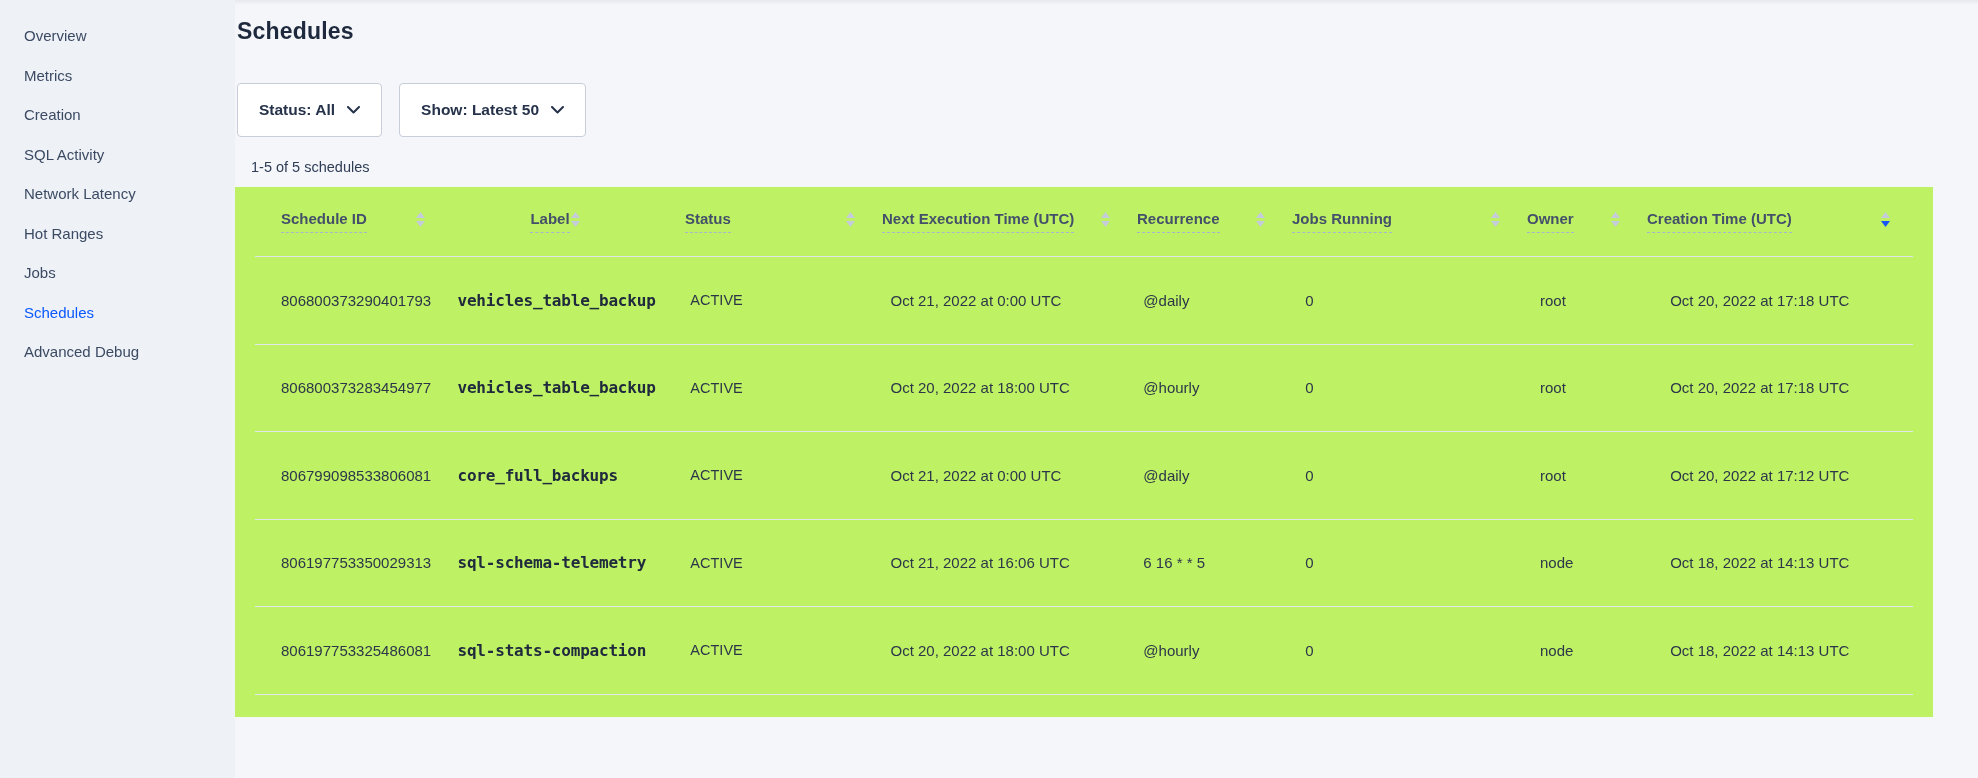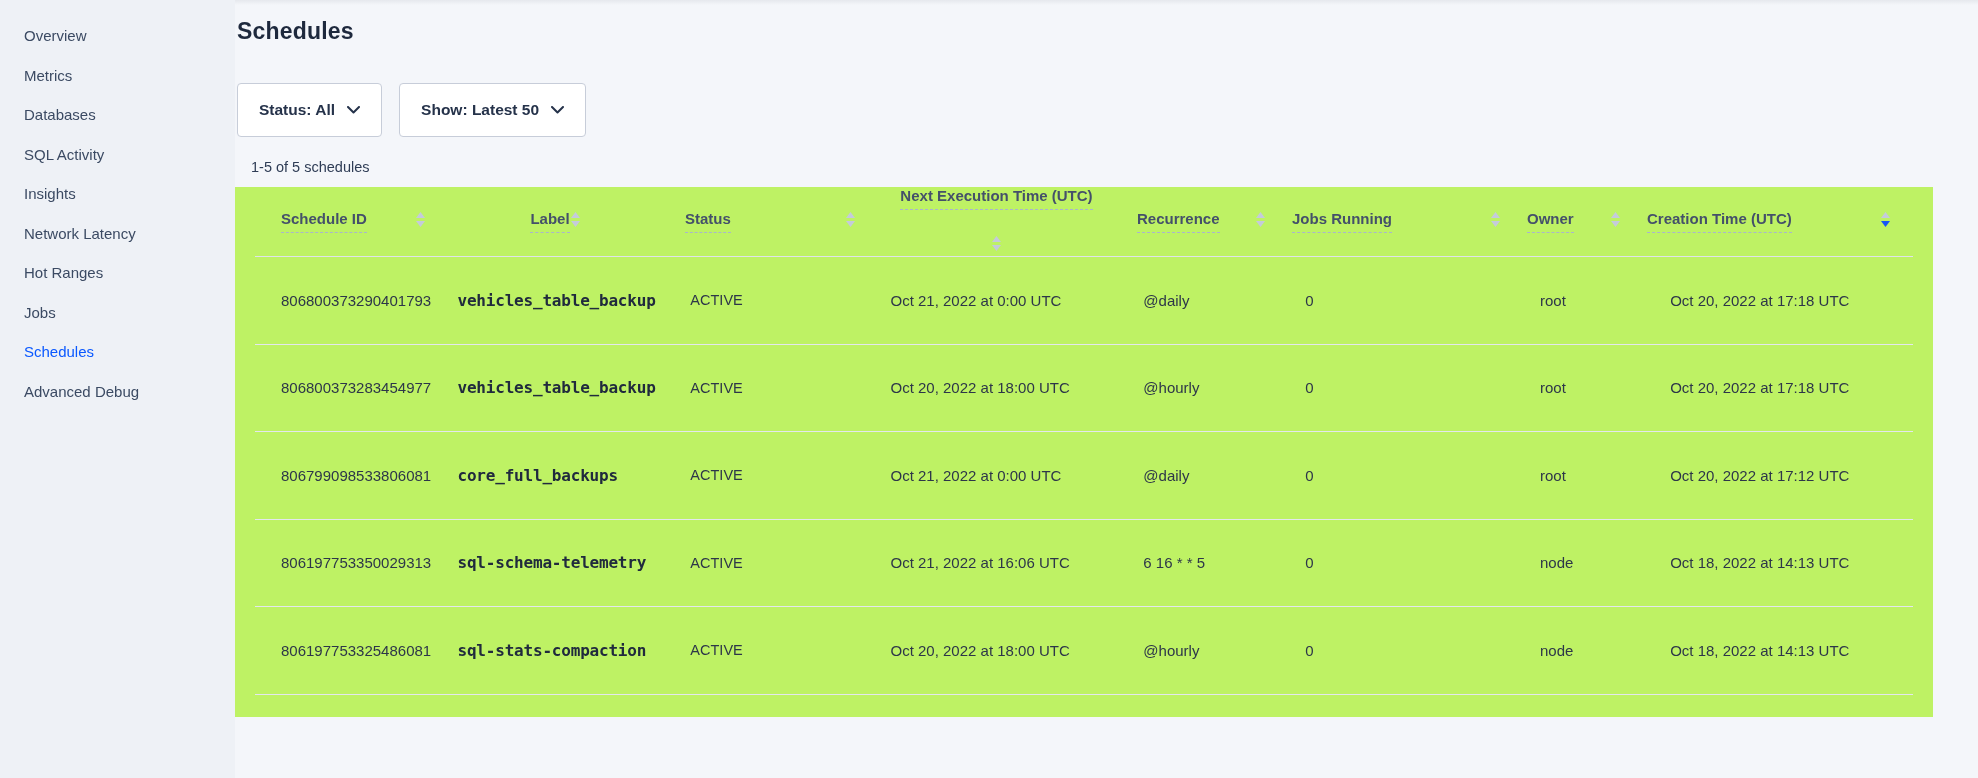--- a/index.html
+++ b/index.html
@@ -61,21 +61,21 @@
     border-bottom:1px dashed #a9b5cc; padding-bottom:5px; white-space:nowrap;
   }
   .sorter { flex:none; cursor:pointer; }
   .sorter polygon { fill:#c4cbda; }
   .sorter polygon.active { fill:#1657f6; }
 
   .cell { padding-right:12px; white-space:nowrap; overflow:hidden; }
   .c1 { width:197px; padding-left:26px; }
   .c2 { width:233px;justify-content:center; }
   .c3 { width:197px; }
-  .c4 { width:255px;flex-direction:column; }
+  .c4 { width:255px; }
   .c5 { width:155px; }
   .c6 { width:235px; }
   .c7 { width:120px; }
   .c8 { width:266px; }
   .hcell.c8 { padding-right:22px; }
   .mono {
     font-family:"DejaVu Sans Mono","Liberation Mono",monospace;
     font-weight:bold; font-size:16px; color:#202a3d; letter-spacing:-0.2px;
   }
   .status { font-size:14.5px; }
@@ -88,30 +88,27 @@
 <nav class="sidebar">
   <div class="sidebar-item">
     <span>Overview</span>
   </div>
 
   <div class="sidebar-item">
     <span>Metrics</span>
   </div>
 
   <div class="sidebar-item">
-    <span>Databases</span>
+    <span>Creation</span>
   </div>
 
   <div class="sidebar-item">
     <span>SQL Activity</span>
   </div>
 
-  <div class="sidebar-item">
-    <span>Insights</span>
-  </div>
 
   <div class="sidebar-item">
     <span>Network Latency</span>
   </div>
 
   <div class="sidebar-item">
     <span>Hot Ranges</span>
   </div>
 
   <div class="sidebar-item">

